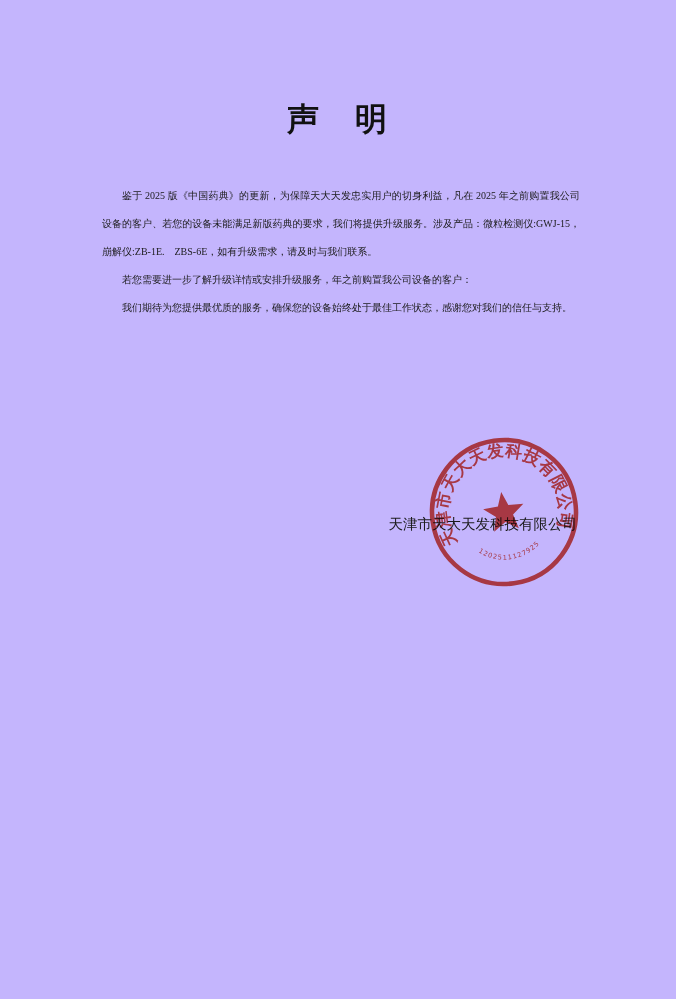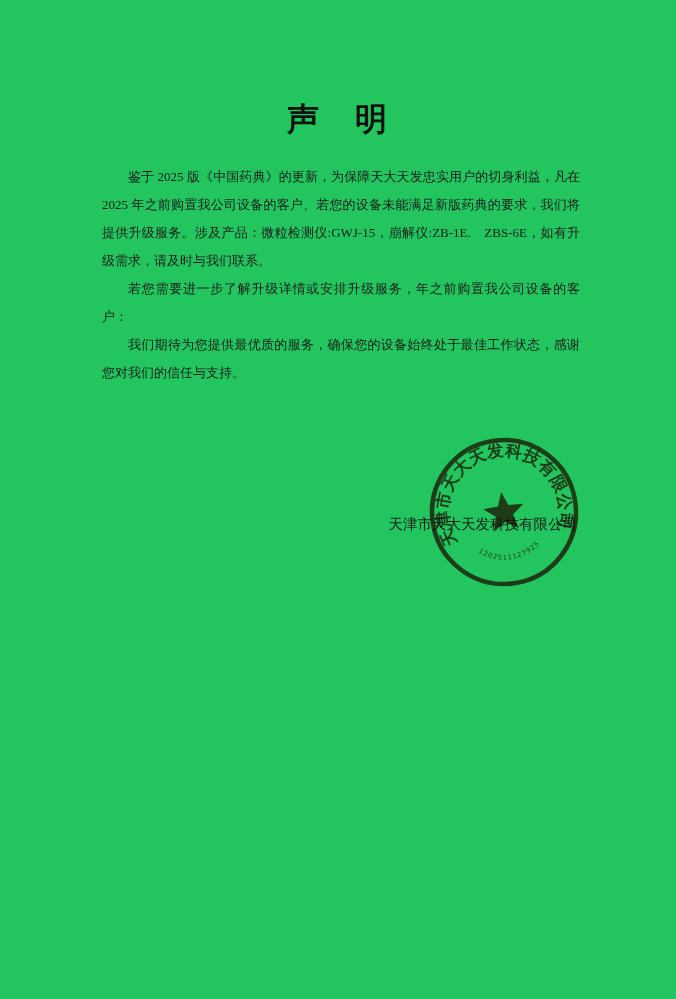--- a/index.html
+++ b/index.html
@@ -6,36 +6,36 @@
   html, body { background: #ffffff; }
   body {
     width: 676px; height: 999px;
     position: relative;
     font-family: "Liberation Serif", "DejaVu Serif", serif;
     color: #1b1b1b;
     overflow: hidden;
   }
   .page {
     position: absolute; inset: 0;
-    background: #22c55e;
+    background: #c4b5fd;
   }
   .doc-title {
     position: absolute;
     top: 98px; left: 0; right: 0;
     text-align: center;
     font-size: 32px;
     font-weight: bold;
     letter-spacing: 2px;
     color: #111111;
   }
   .body-text {
     position: absolute;
-    top: 163px; left: 102px;
+    top: 182px; left: 102px;
     width: 478px;
-    font-size: 13px;
+    font-size: 10px;
     line-height: 28px;
     text-align: justify;
     color: #1b1b1b;
   }
   .body-text p { text-indent: 2em; }
   .body-text p.no-indent { text-indent: 0; }
   .signature {
     position: absolute;
     right: 99px; top: 510px;
     text-align: right;

